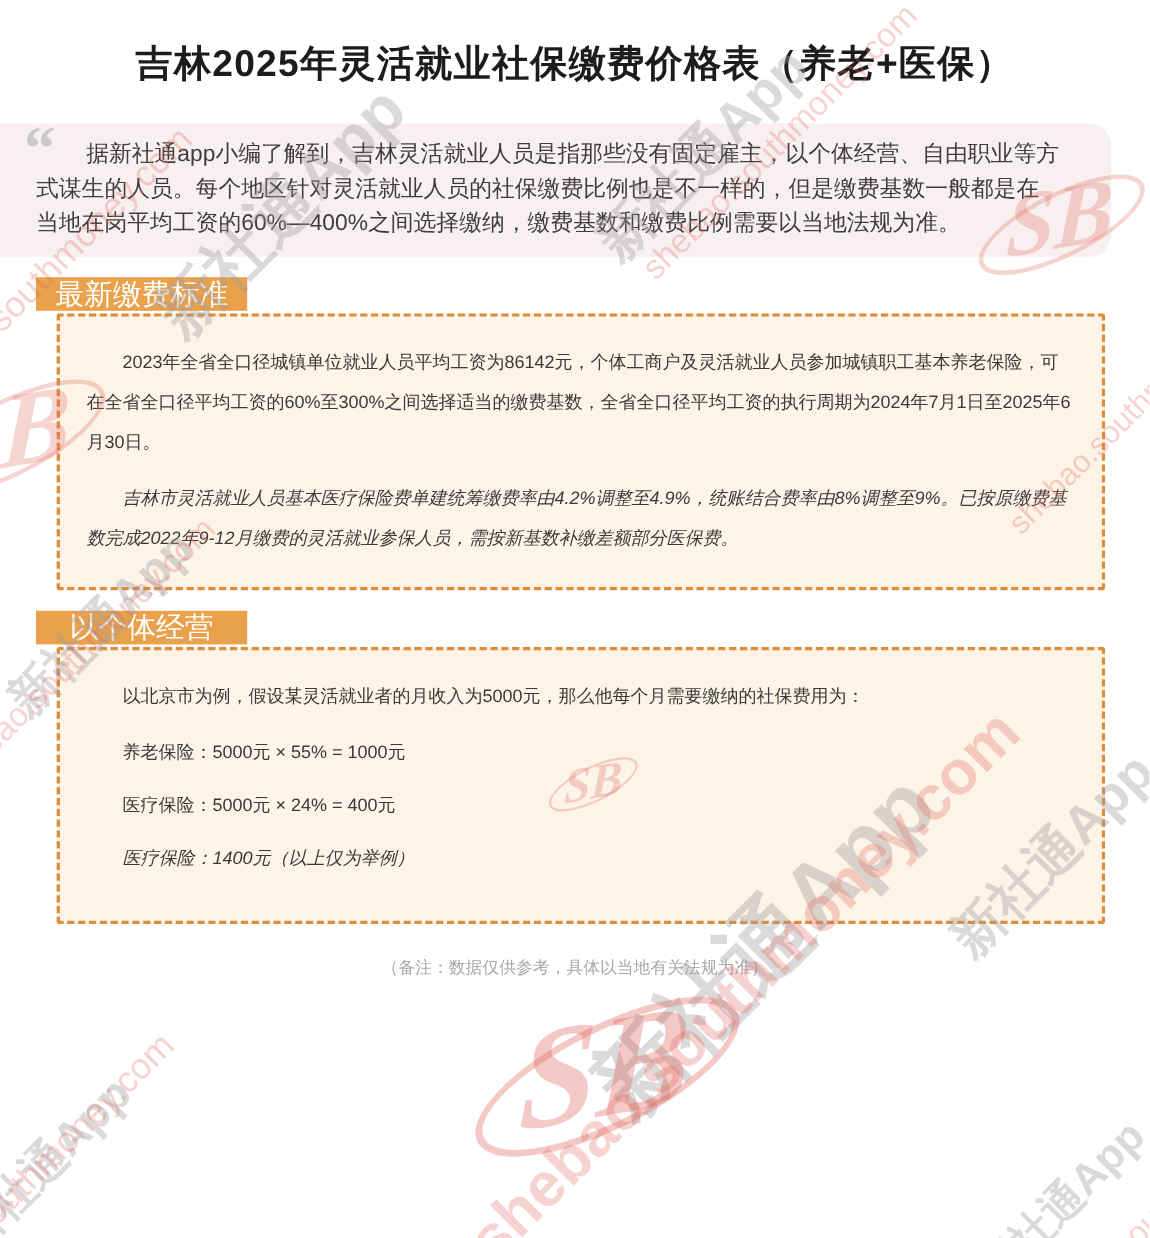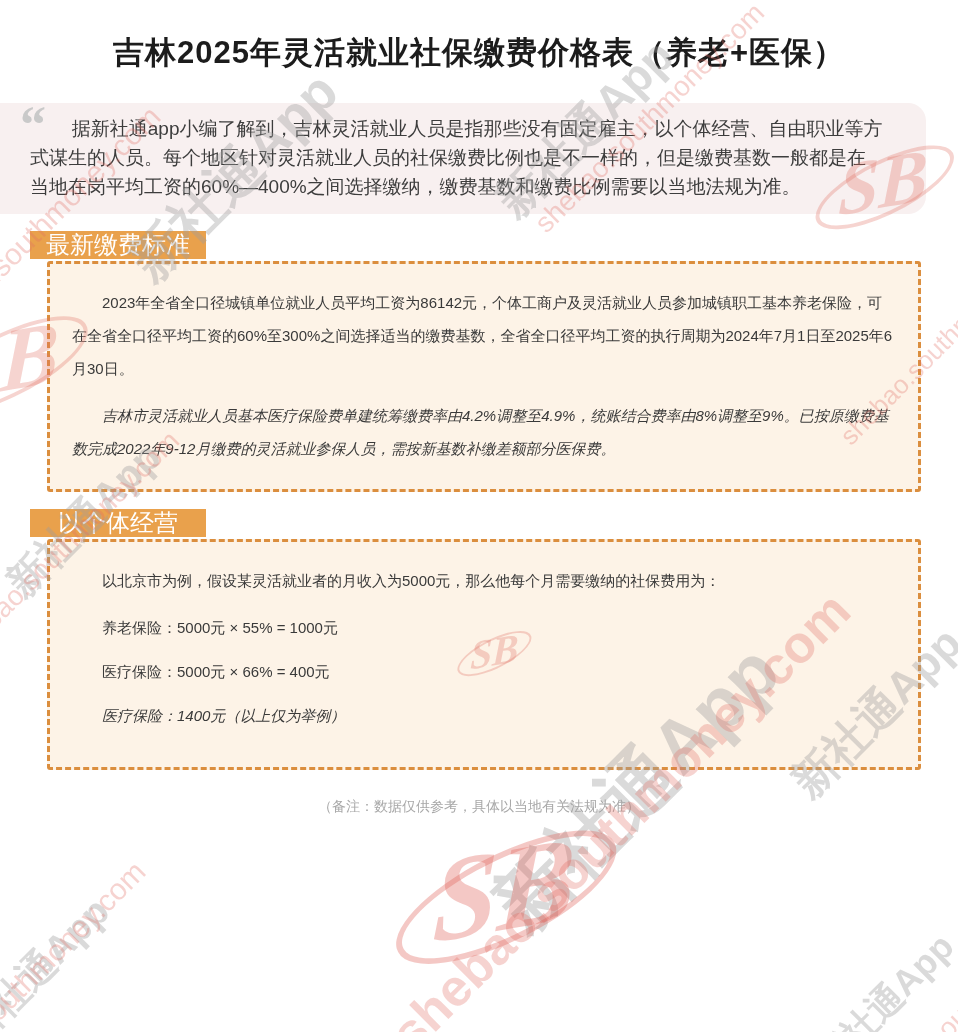--- a/index.html
+++ b/index.html
@@ -65,21 +65,21 @@
       <p>2023年全省全口径城镇单位就业人员平均工资为86142元，个体工商户及灵活就业人员参加城镇职工基本养老保险，可在全省全口径平均工资的60%至300%之间选择适当的缴费基数，全省全口径平均工资的执行周期为2024年7月1日至2025年6月30日。</p>
       <p>吉林市灵活就业人员基本医疗保险费单建统筹缴费率由4.2%调整至4.9%，统账结合费率由8%调整至9%。已按原缴费基数完成2022年9-12月缴费的灵活就业参保人员，需按新基数补缴差额部分医保费。</p>
     </div>
   </div>
 
   <div class="section">
     <div class="section-label">以个体经营</div>
     <div class="dashed-box example-box">
       <p>以北京市为例，假设某灵活就业者的月收入为5000元，那么他每个月需要缴纳的社保费用为：</p>
       <p class="formula">养老保险：5000元 × 55% = 1000元</p>
-      <p class="formula">医疗保险：5000元 × 66% = 400元</p>
+      <p class="formula">医疗保险：5000元 × 24% = 400元</p>
       <p class="formula">医疗保险：1400元（以上仅为举例）</p>
     </div>
   </div>
 
   <div class="footer">（备注：数据仅供参考，具体以当地有关法规为准）</div>
 
   <div class="wm-layer">
     <span class="wm grey" style="left:140px;top:235px;font-size:54px;">新社通App</span>
     <span class="wm grey" style="left:505px;top:178px;font-size:46px;">新社通App</span>
     <span class="wm pink" style="left:540px;top:212px;font-size:28px;font-weight:normal;">shebao.southmoney.com</span>

